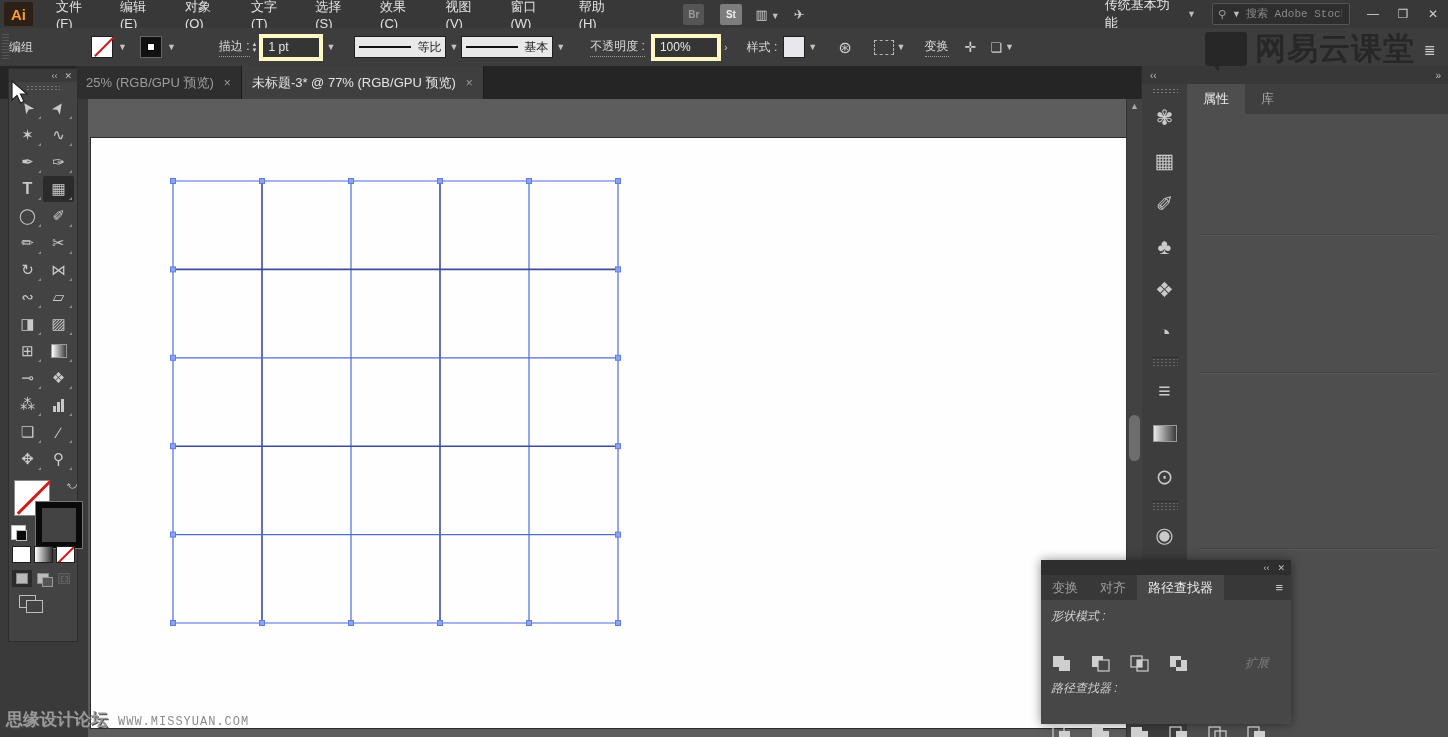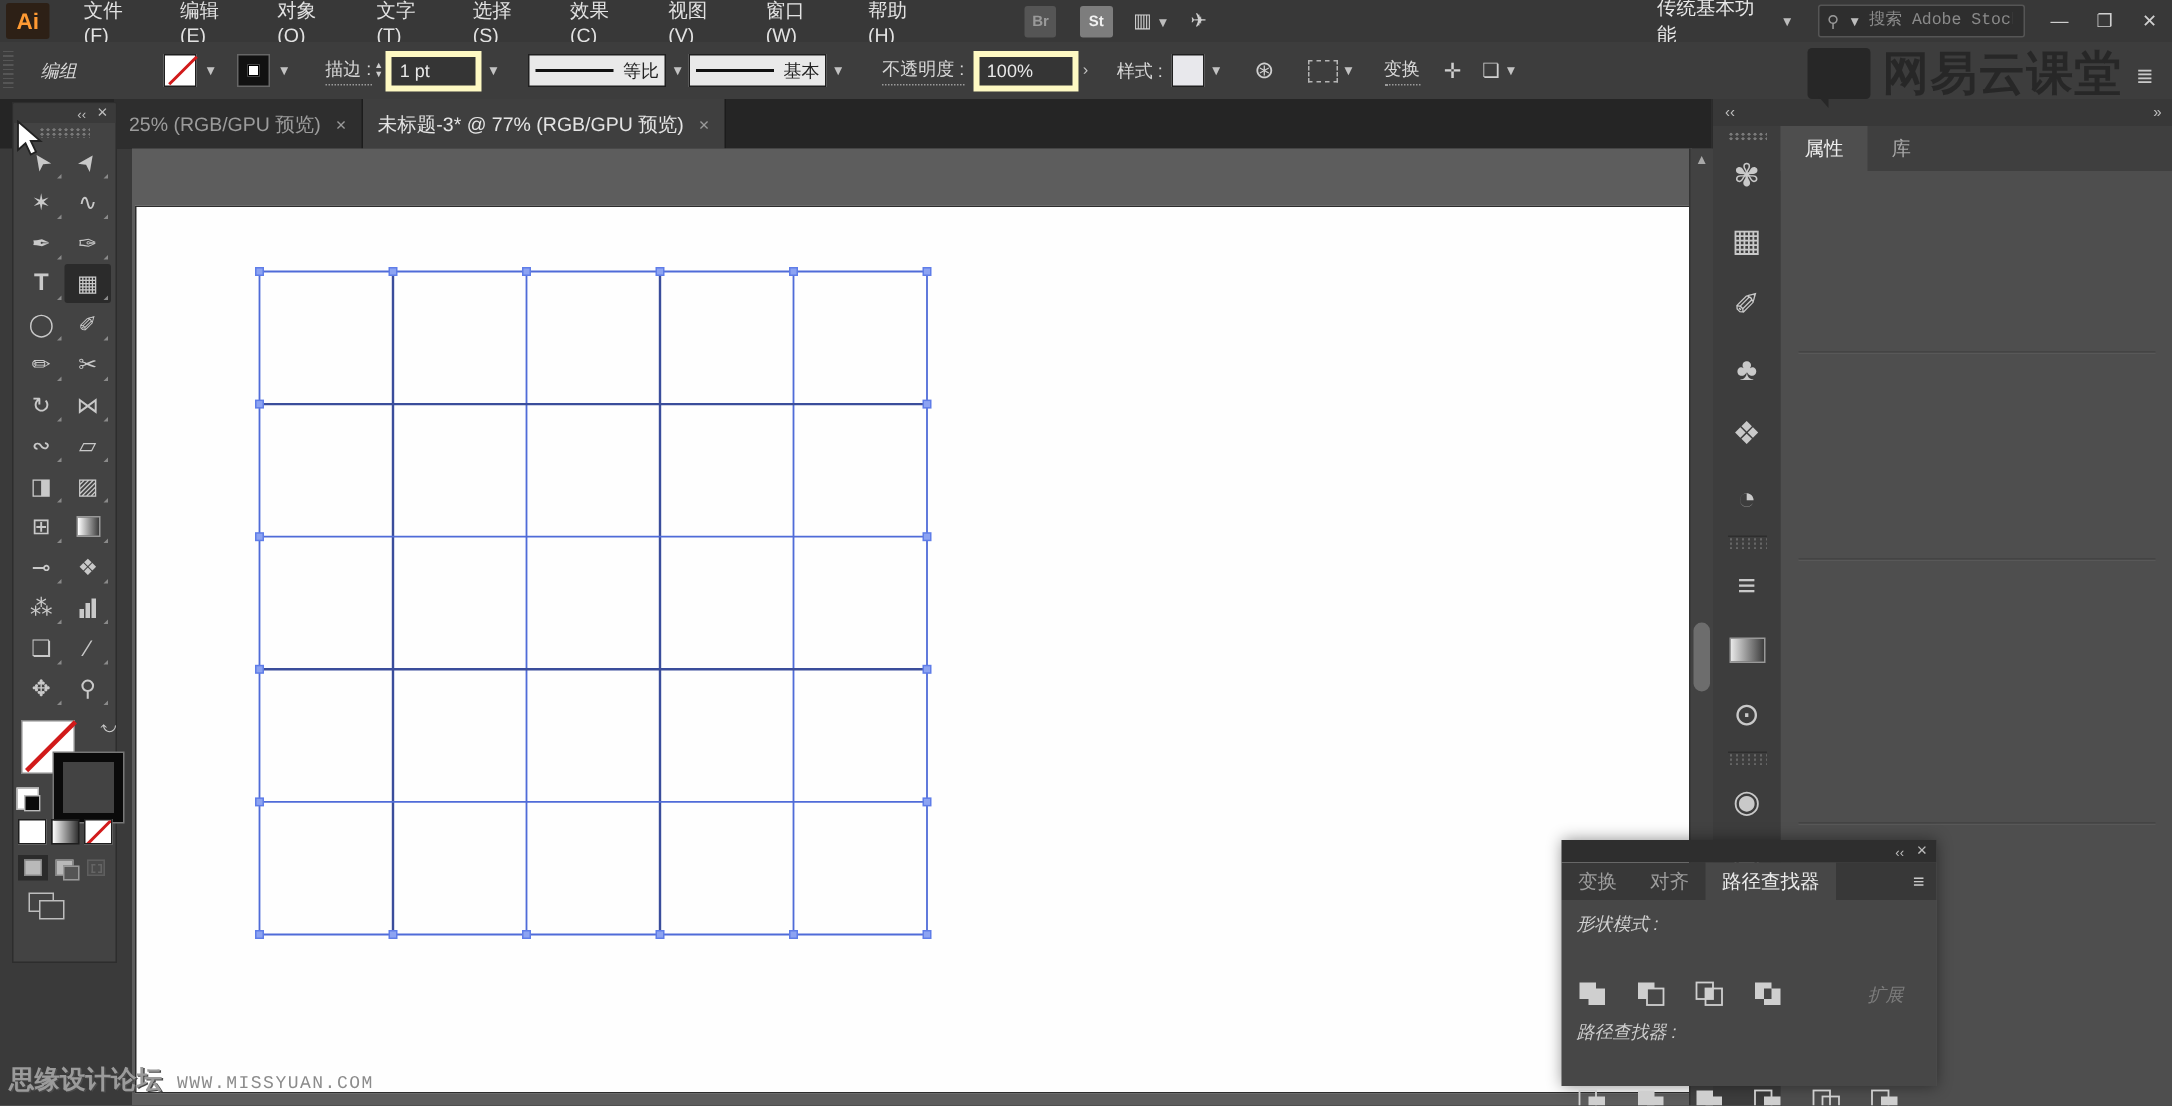--- a/index.html
+++ b/index.html
@@ -108,21 +108,21 @@
 
   
   #pf-panel{left:1041px;top:560px;width:250px;height:164px;z-index:50;box-shadow:0 0 10px rgba(0,0,0,.45);}
   #pf-head{height:15px;background:#2e2e2e;display:flex;justify-content:flex-end;align-items:center;gap:8px;padding:0 6px;font-size:9px;color:#bdbdbd;}
   #pf-tabs{height:25px;background:#383838;display:flex;align-items:stretch;}
   .pf-tab{padding:0 11px;display:flex;align-items:center;font-size:13px;color:#9d9d9d;}
   .pf-tab.active{background:#474747;color:#ececec;}
   #pf-menu{margin-left:auto;align-self:center;padding-right:8px;color:#c9c9c9;font-size:13px;}
   #pf-body{height:124px;background:#474747;padding:6px 10px;box-sizing:border-box;font-style:italic;}
   .pf-label{color:#cfcfcf;font-size:12px;margin:2px 0 6px;}
-  .pf-row{display:flex;align-items:flex-start;gap:17px;margin-bottom:6px;margin-top:28px;}
+  .pf-row{display:flex;align-items:flex-end;gap:17px;margin-bottom:6px;margin-top:28px;}
   .pf-icn{width:22px;height:20px;display:flex;align-items:center;justify-content:center;}
   #expand-btn{margin-left:auto;color:#7b7b7b;font-size:12px;padding:2px 12px;}
 
   
   #wm-netease{left:1205px;top:28px;z-index:60;display:flex;align-items:center;gap:8px;color:#262626;font-weight:bold;font-size:31px;letter-spacing:1px;opacity:.92;}
   #wm-ne-logo{width:42px;height:34px;background:#262626;border-radius:3px;position:relative;}
   #wm-ne-logo:after{content:"";position:absolute;left:7px;bottom:-6px;border-left:7px solid transparent;border-top:8px solid #262626;}
   #wm-missyuan{left:6px;top:708px;z-index:60;display:flex;align-items:baseline;gap:10px;}
   #wm-ms-cn{font-size:17px;font-weight:bold;color:#9b9b9b;text-shadow:1px 1px 0 #4a4a4a;}
   #wm-ms-url{font-size:12px;color:#8b8b8b;font-family:"Liberation Mono","DejaVu Sans Mono",monospace;letter-spacing:1px;}
@@ -162,30 +162,30 @@
     </div>
     <div id="winctrls">
       <span class="winbtn">—</span>
       <span class="winbtn">❐</span>
       <span class="winbtn">✕</span>
     </div>
   </div>
 
   <div id="controlbar" class="abs">
     <div id="cb-grip"></div>
-    <span class="cb-label" style="margin-left:18px;font-style:italic;">编组</span>
+    <span class="cb-label" style="">编组</span>
     <div class="row" style="margin-left:58px;gap:2px;">
       <div class="swatch-box none-slash"></div>
       <span class="dd-chev">▼</span>
     </div>
     <div class="row" style="margin-left:10px;gap:2px;">
       <div class="stroke-proxy"></div>
       <span class="dd-chev">▼</span>
     </div>
-    <span class="cb-label dotted-u" style="margin-left:20px;">描边 :</span>
+    <span class="cb-label dotted-u" style="margin-left:40px;">描边 :</span>
     <div class="stepper">
         <span>▲</span>
         <span>▼</span>
       </div>
     <div class="field" style="width:46px;">1 pt</div>
     <span class="dd-chev">▼</span>
     <div class="line-dd" style="margin-left:16px;">
       <span class="line-sample"></span>
       <span>等比</span>
     </div>

